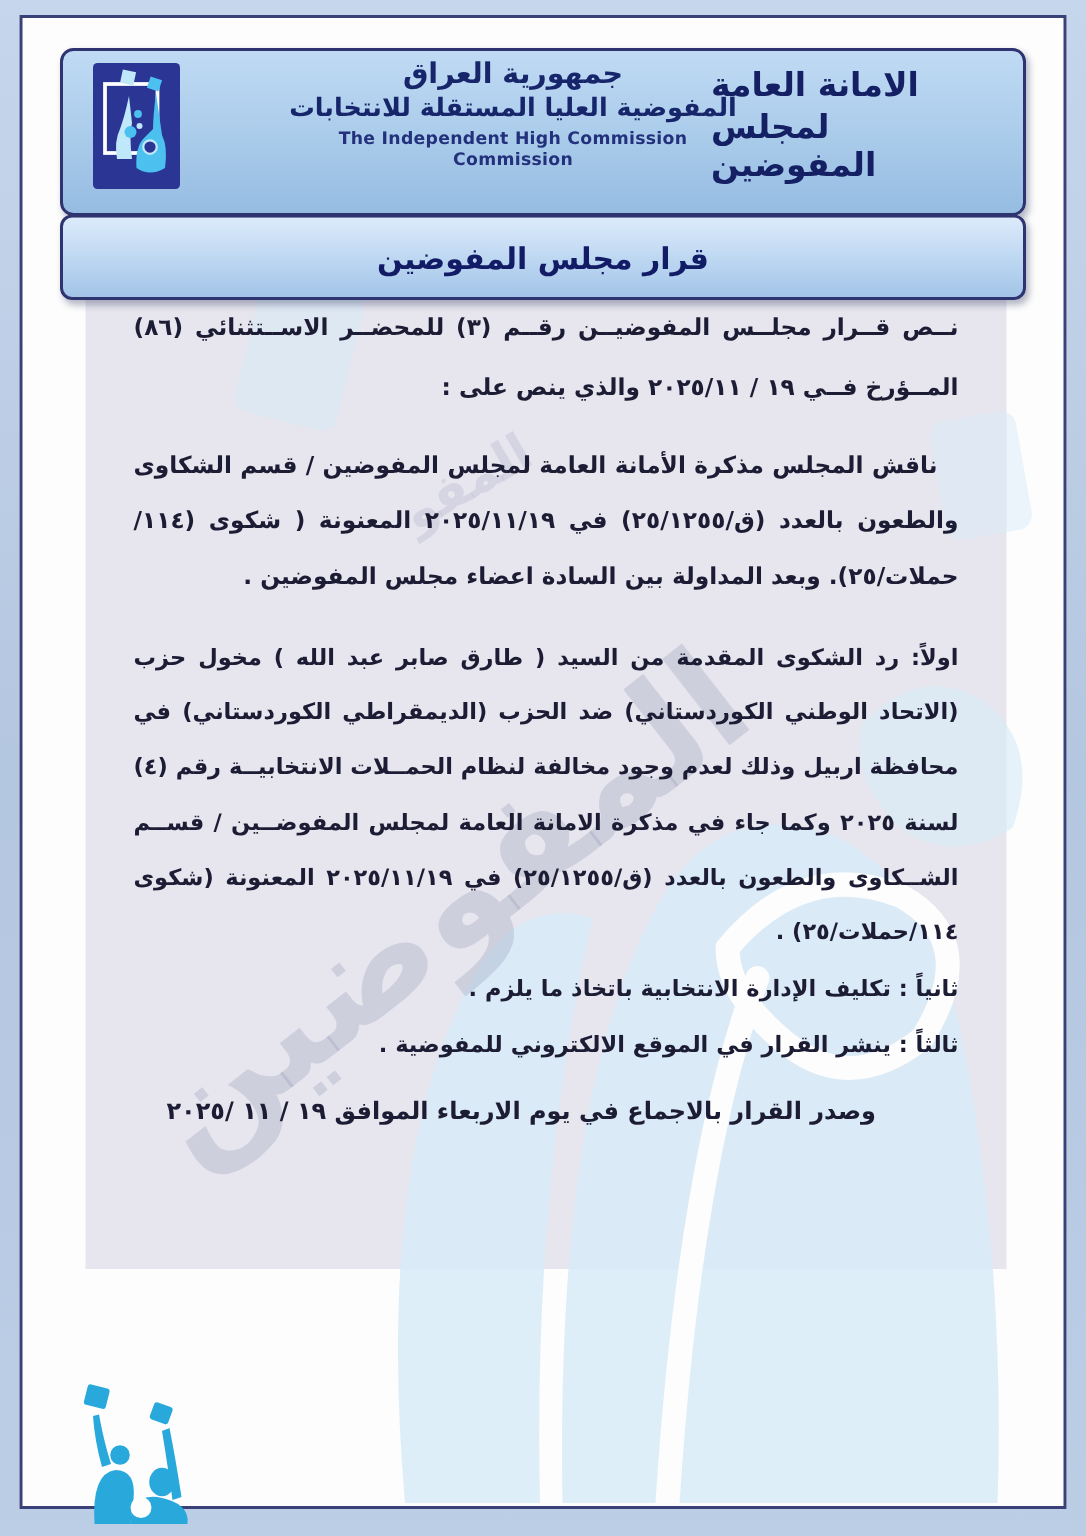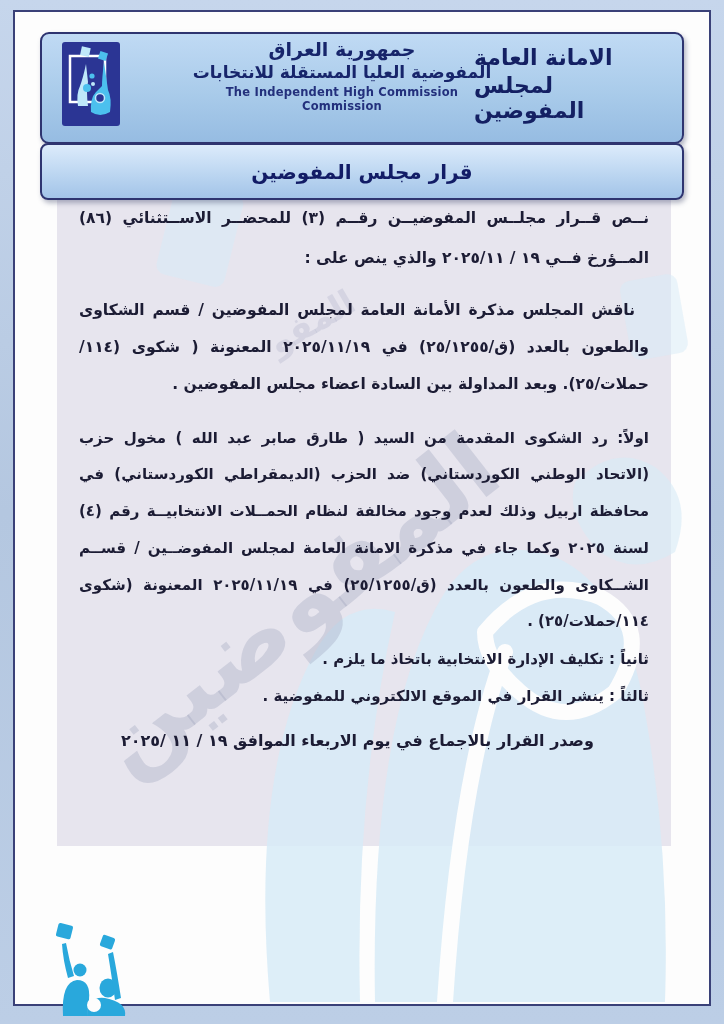--- a/index.html
+++ b/index.html
@@ -59,21 +59,21 @@
     font-size:96px; font-weight:bold; color:rgba(148,154,182,.30);
     transform:rotate(-38deg); direction:rtl; white-space:nowrap;
   }
   .wm-text2 {
     position:absolute; left:250px; top:290px;
     font-size:34px; font-weight:bold; color:rgba(160,165,190,.25);
     transform:rotate(-30deg); direction:rtl; white-space:nowrap;
   }
   .content-text {
     position:absolute; left:42px; top:173px; width:614px; height:661px;
-    padding:14px 22px 0; direction:rtl; z-index:3;
+    padding:14px 32px 0; direction:rtl; z-index:3;
     color:#1c1c34;
   }
   .para {
     font-size:15.5px; font-weight:bold; line-height:2.55;
     text-align:justify;
   }
   .p1 { margin-bottom:14px; }
   .p2 { margin-bottom:16px; text-indent:14px; line-height:2.4; }
   .badge {
     display:inline-block; margin:4px 14px 24px 0;

